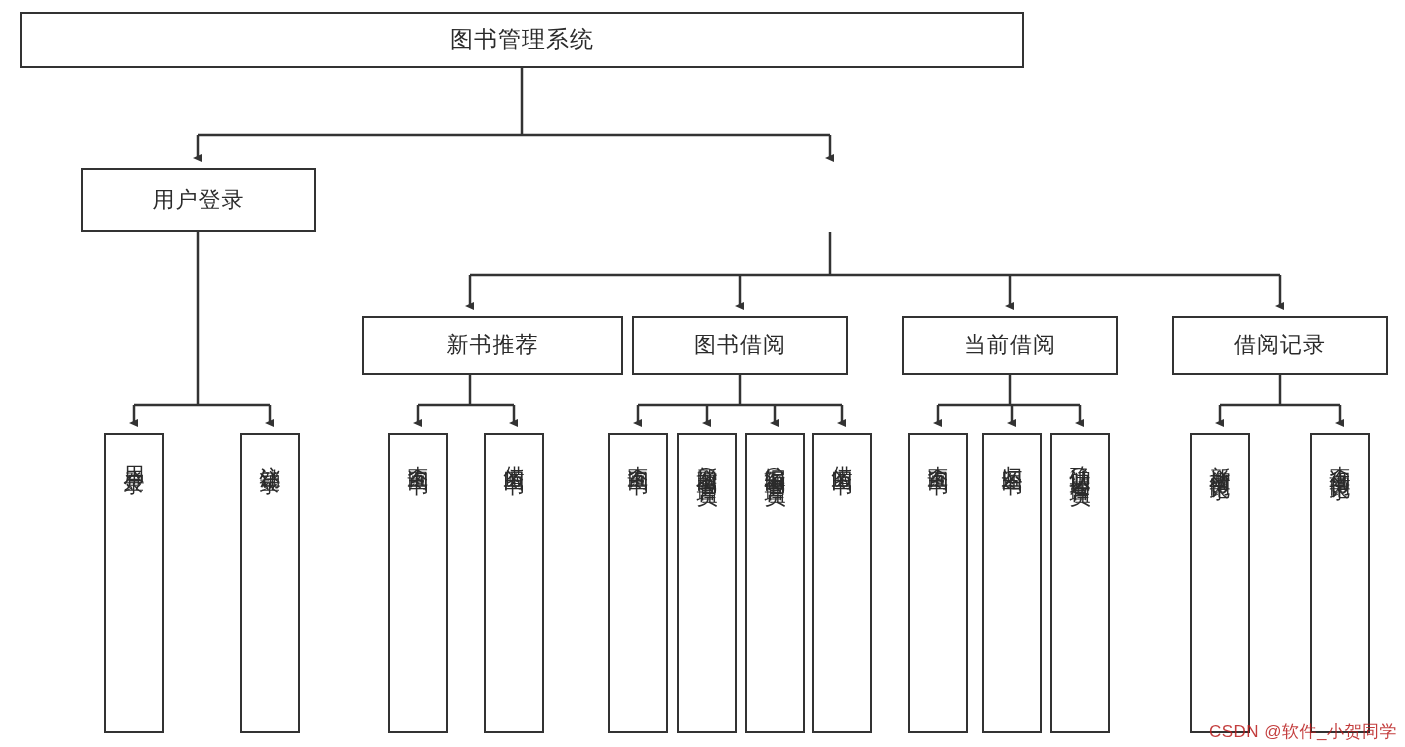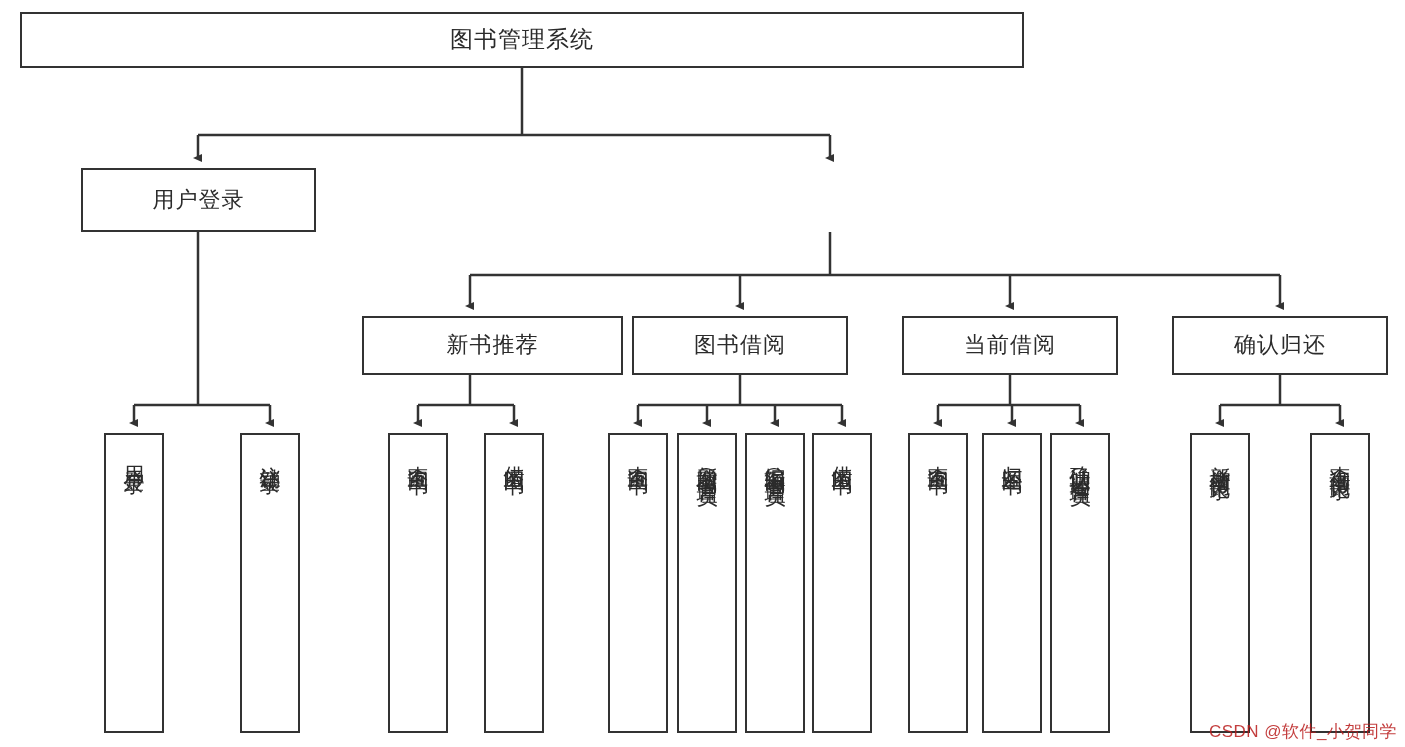--- a/index.html
+++ b/index.html
@@ -131,21 +131,21 @@
   <div class="node horiz" style="left: 362px; top: 316px; width: 261px; height: 59px;">
     <span>新书推荐</span>
   </div>
   <div class="node horiz" style="left: 632px; top: 316px; width: 216px; height: 59px;">
     <span>图书借阅</span>
   </div>
   <div class="node horiz" style="left: 902px; top: 316px; width: 216px; height: 59px;">
     <span>当前借阅</span>
   </div>
   <div class="node horiz" style="left: 1172px; top: 316px; width: 216px; height: 59px;">
-    <span>确认归还</span>
+    <span>借阅记录</span>
   </div>
 
   <div class="node leaf" style="left: 104px; top: 433px; width: 60px; height: 300px;">
     <span class="vtext">用户登录</span>
   </div>
   <div class="node leaf" style="left: 240px; top: 433px; width: 60px; height: 300px;">
     <span class="vtext">注销登录</span>
   </div>
   <div class="node leaf" style="left: 388px; top: 433px; width: 60px; height: 300px;">
     <span class="vtext">查询图书</span>

